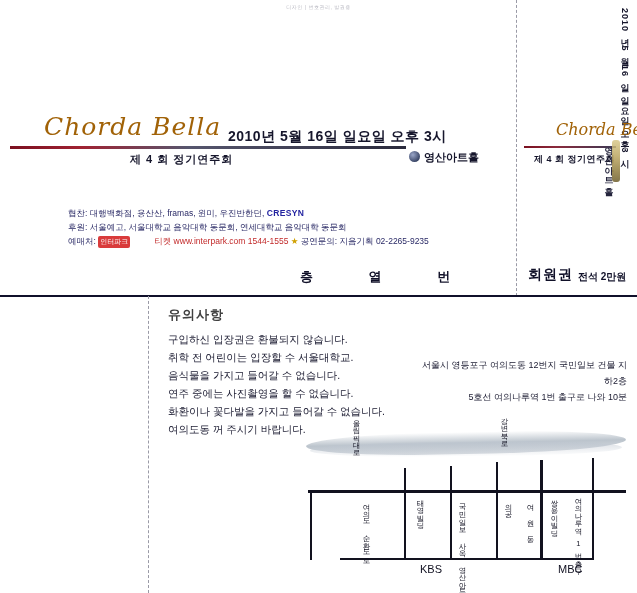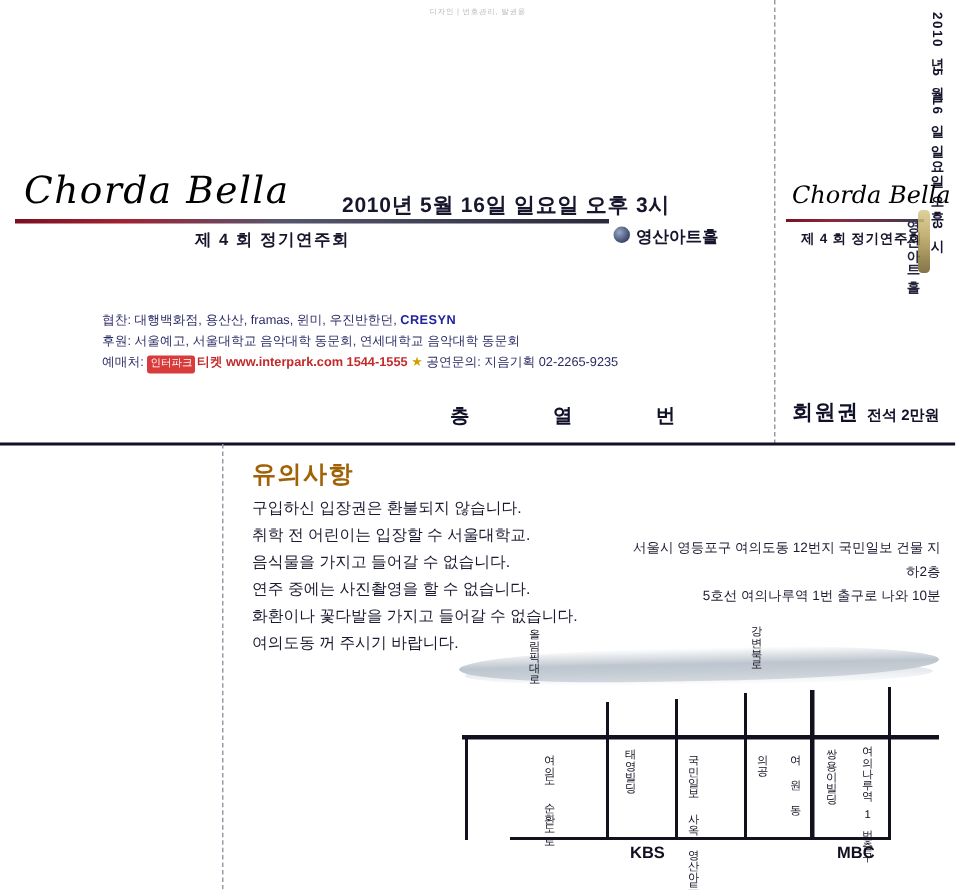--- a/index.html
+++ b/index.html
@@ -46,22 +46,23 @@
     width: 637px;
     border-top: 2px solid #10102a;
   }
   .horiz-rule.mid { top: 295px; }
 
   
   .logo-script {
     position: absolute;
     font-family: "DejaVu Serif", serif;
     font-style: italic;
-    color: #000000;
+    color: #a16207;
     white-space: nowrap;
+    margin-left: 28px;
   }
   .logo-main {
     left: 16px;
     top: 112px;
     font-size: 25px;
     letter-spacing: 1px;
   }
   .logo-underline {
     position: absolute;
     left: 10px;
@@ -117,21 +118,22 @@
     color: #2a2a66;
   }
   .sponsor-block .row { white-space: nowrap; }
   .cresyn {
     color: #2323a0;
     font-weight: bold;
     letter-spacing: 0.3px;
   }
   .interpark {
     color: #c22a2a;
-    font-weight: bold;
+    font-weight: normal;
+    margin-left: 23px;
   }
   .ip-mark {
     display: inline-block;
     background: #d93b3b;
     color: #fff;
     font-size: 7px;
     padding: 0 2px;
     border-radius: 2px;
     margin-right: 1px;
   }
@@ -215,23 +217,23 @@
     background: linear-gradient(to bottom, #d9c98a, #b9a45f 40%, #8d7a3c 75%, #6d5d2b);
     border-radius: 3px;
     opacity: 0.85;
   }
 
   
   .notice-title {
     position: absolute;
     left: 168px;
     top: 306px;
-    font-size: 16px;
-    font-weight: bold;
-    color: #a16207;
+    font-size: 13px;
+    font-weight: bold;
+    color: #404040;
     letter-spacing: 1px;
   }
   .notice-list {
     position: absolute;
     left: 168px;
     top: 330px;
     font-size: 10.5px;
     line-height: 1.72;
     color: #1a1a30;
   }
@@ -291,21 +293,21 @@
     text-orientation: upright;
     letter-spacing: 0px;
     line-height: 1.05;
   }
   .maplabel.horiz {
     writing-mode: horizontal-tb;
     text-orientation: mixed;
   }
   .maplabel.big {
     font-size: 11px;
-    font-weight: bold;
+    font-weight: normal;
   }
   .maplabel.sixthree {
     writing-mode: horizontal-tb;
     font-size: 8px;
   }
 </style>
 </head>
 <body>
 
 <div id="ticket">

